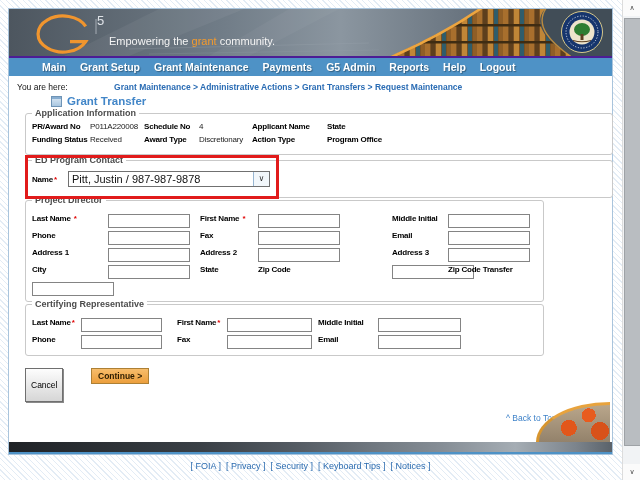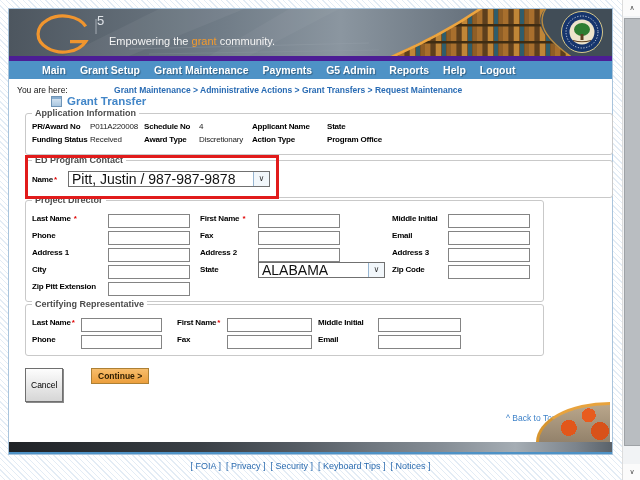--- a/index.html
+++ b/index.html
@@ -10,21 +10,21 @@
   }
   .page {
     position:absolute; left:8px; top:8px; width:605px; height:447px;
     background:#fff; border:1px solid #a9c4dc; box-sizing:border-box;
   }
   
   .banner { position:relative; width:603px; height:47px; overflow:hidden; }
   .banner svg { display:block; }
   
   .navbar {
-    position:relative; height:18px; background:#4e92c6; border-top:5px solid #4c1d95;
+    position:relative; height:18px; background:#4e92c6; border-top:2px solid #4c1d95;
     display:flex; align-items:center; padding-left:33px; gap:14px;
   }
   .navbar a {
     font-size:10.5px; font-weight:bold; color:#fff; text-decoration:none;
     text-shadow:1px 1px 1px rgba(0,0,0,.35); white-space:nowrap; cursor:pointer;
   }
   
   .breadcrumb { padding:6px 0 0 8px; font-size:8.5px; color:#111; white-space:nowrap; }
   .breadcrumb .path { color:#2a6cb4; font-weight:bold;margin-left:44px; }
   
@@ -58,21 +58,21 @@
   .grid-cr  { top:9px; grid-template-columns:49px 96px 50px 91px 60px 84px; grid-auto-rows:17px; }
   .flabel { font-size:8px; font-weight:bold; color:#000; letter-spacing:-0.2px; white-space:nowrap; }
   .req { color:#e00000; font-weight:bold; margin-left:1px; }
   input.txt {
     height:14px; border:1px solid #848484; background:#fff; box-sizing:border-box;
     font-size:8.5px; padding:0 2px; font-family:inherit;
   }
   .w81{width:81px} .w82{width:82px} .w83{width:83px} .w85{width:85px}
   .fake-select {
     position:relative; display:flex; align-items:center; height:16px; box-sizing:border-box;
-    border:1px solid #707070; background:#fff; font-size:14px; padding-left:3px; cursor:pointer;
+    border:1px solid #707070; background:#fff; font-size:11px; padding-left:3px; cursor:pointer;
   }
   .fake-select .val { white-space:nowrap; overflow:hidden; color:#111; }
   .fake-select .dd {
     position:absolute; right:0; top:0; bottom:0; width:15px;
     border-left:1px solid #98b6d2; background:#f2f7fb;
     display:flex; align-items:center; justify-content:center;
   }
   .fake-select .dd::after { content:"∨"; font-size:8px; color:#333; line-height:1; }
   .sel-ed { width:202px; } .sel-state { width:127px; }
   
@@ -249,30 +249,24 @@
         <div class="flabel">Address 1</div>
         <div><input class="txt w82" style=""></div>
         <div class="flabel">Address 2</div>
         <div><input class="txt w82" style=""></div>
         <div class="flabel">Address 3</div>
         <div><input class="txt w82" style=""></div>
 
         <div class="flabel">City</div>
         <div><input class="txt w82" style=""></div>
         <div class="flabel">State</div>
-        <div>
-          <div class="fake-select sel-state">
-            <span class="val">ALABAMA</span>
-            <span class="dd"></span>
-          </div>
-        </div>
         <div class="flabel">Zip Code</div>
         <div><input class="txt w82" style=""></div>
 
-        <div class="flabel">Zip Pitt Extension</div>
+        <div class="flabel">Zip Code Transfer</div>
         <div><input class="txt w82" style=""></div>
         <div></div>
           <div></div>
           <div></div>
           <div></div>
       </div>
     </div>
 
     <div class="box box-cr">
       <div class="legend">Certifying Representative</div>

